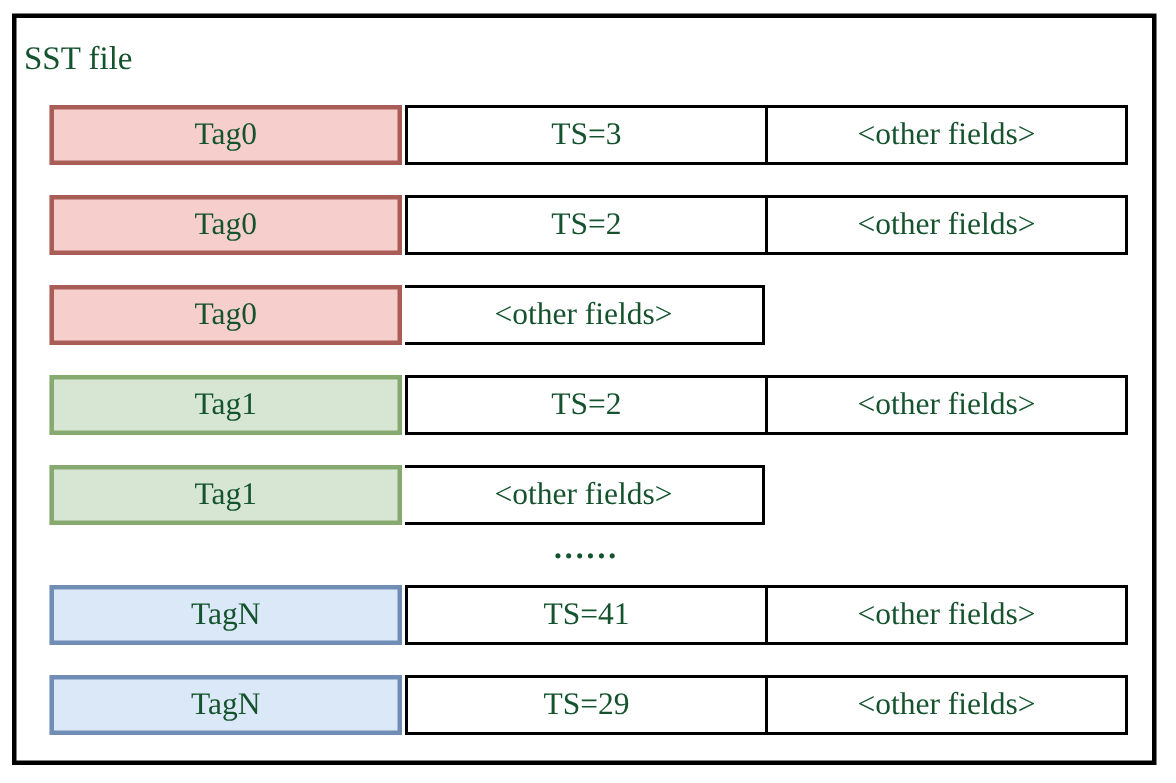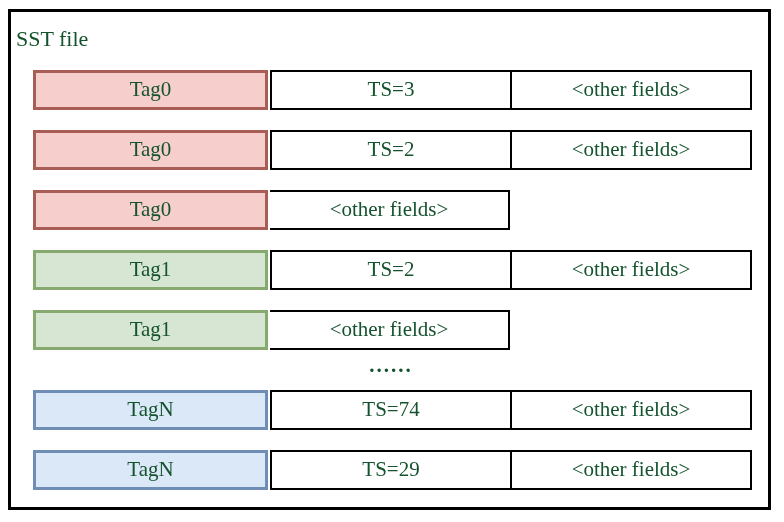--- a/index.html
+++ b/index.html
@@ -103,21 +103,21 @@
           <div class="cell ts">TS=2</div>
           <div class="cell other">&lt;other fields&gt;</div>
         </div>
         <div class="row">
           <div class="cell tag" style="background: rgb(215, 230, 211); border-color: rgb(133, 169, 110);">Tag1</div>
           <div class="cell other">&lt;other fields&gt;</div>
         </div>
         <div class="ellipsis-row">......</div>
         <div class="row">
           <div class="cell tag" style="background: rgb(219, 232, 248); border-color: rgb(112, 141, 181);">TagN</div>
-          <div class="cell ts">TS=74</div>
+          <div class="cell ts">TS=41</div>
           <div class="cell other">&lt;other fields&gt;</div>
         </div>
         <div class="row">
           <div class="cell tag" style="background: rgb(219, 232, 248); border-color: rgb(112, 141, 181);">TagN</div>
           <div class="cell ts">TS=29</div>
           <div class="cell other">&lt;other fields&gt;</div>
         </div>
       </div>
   </div>
 </div>

